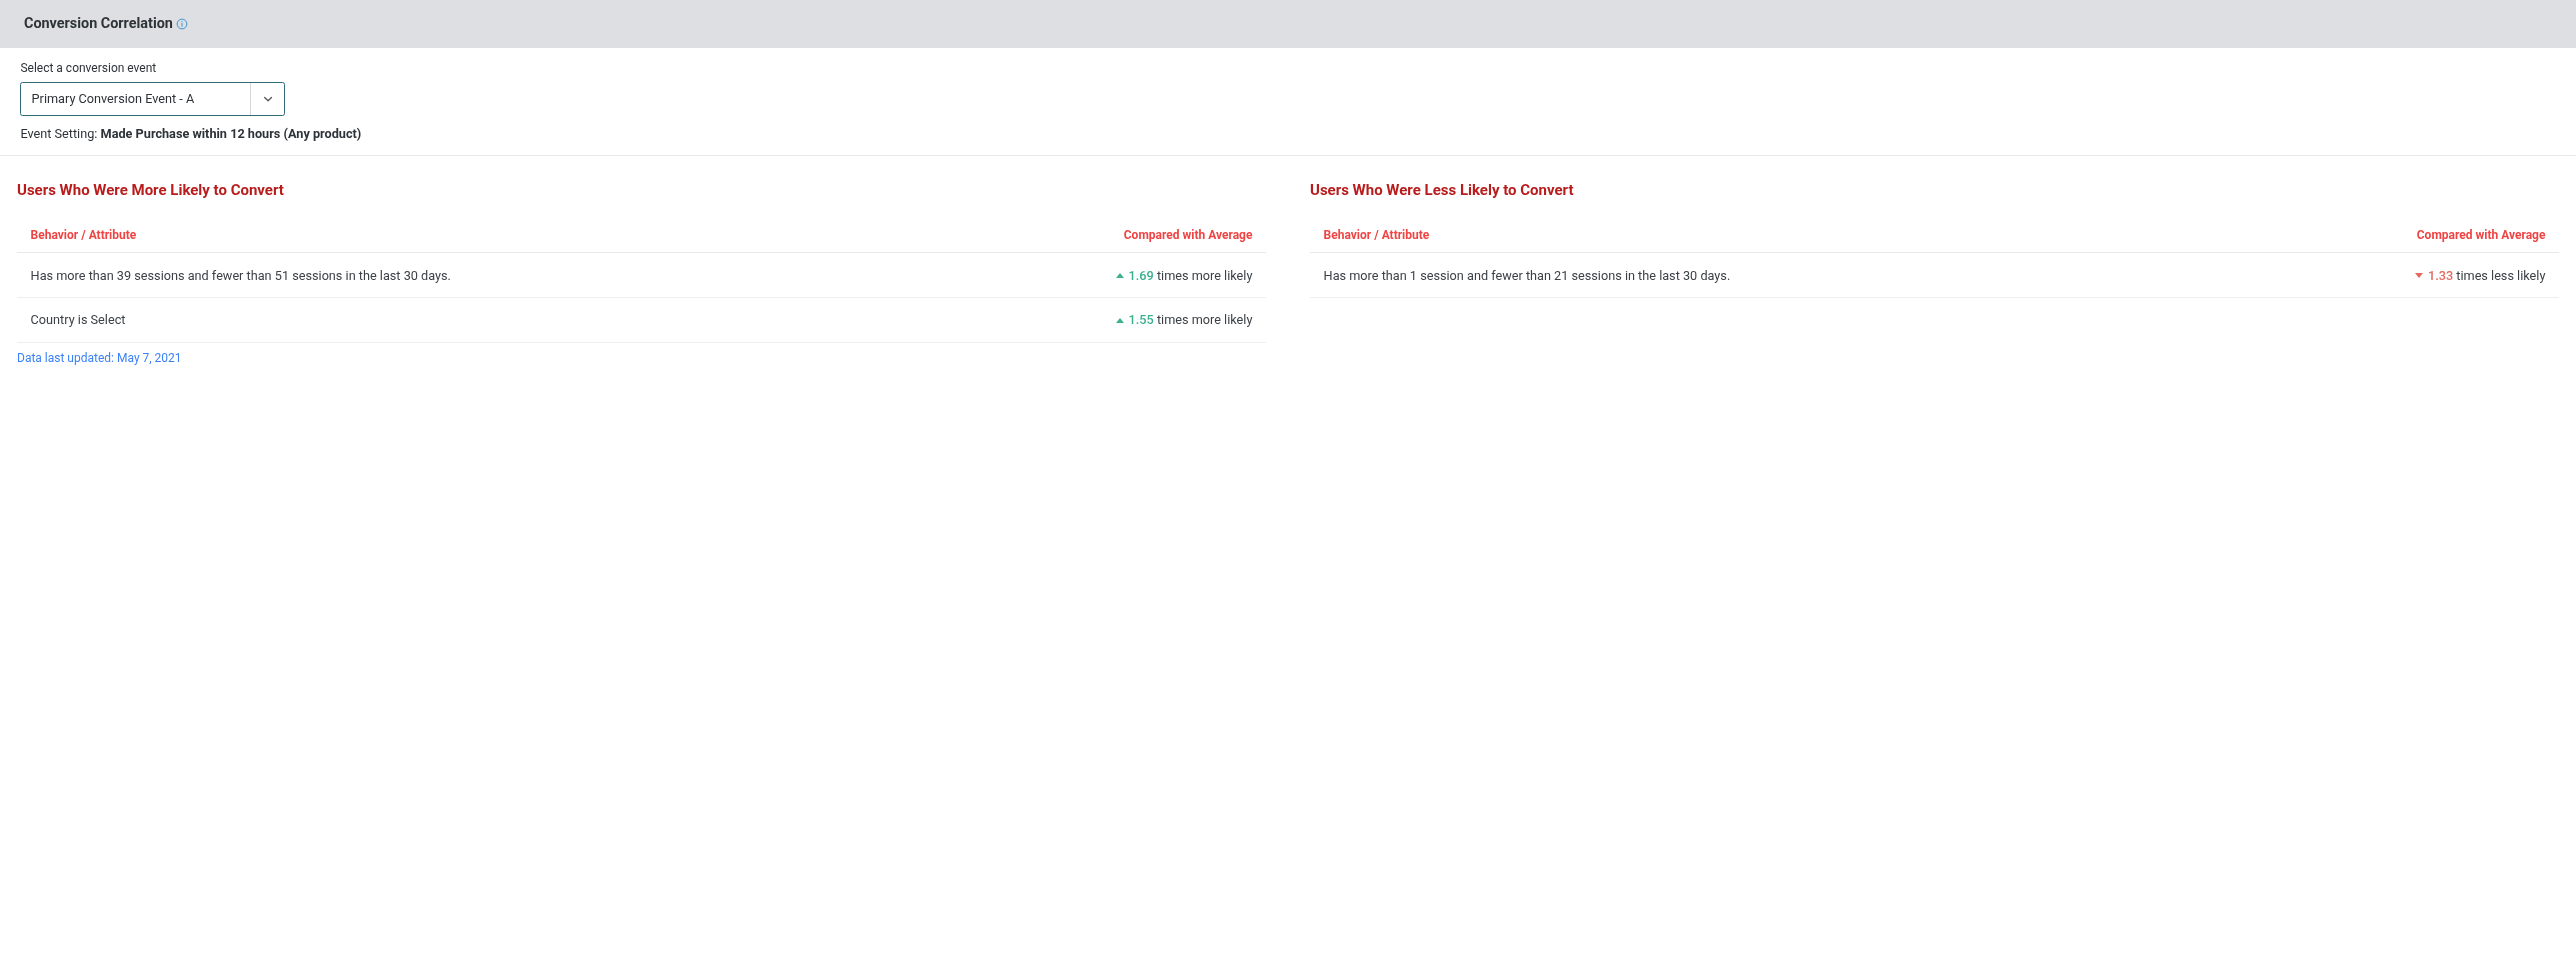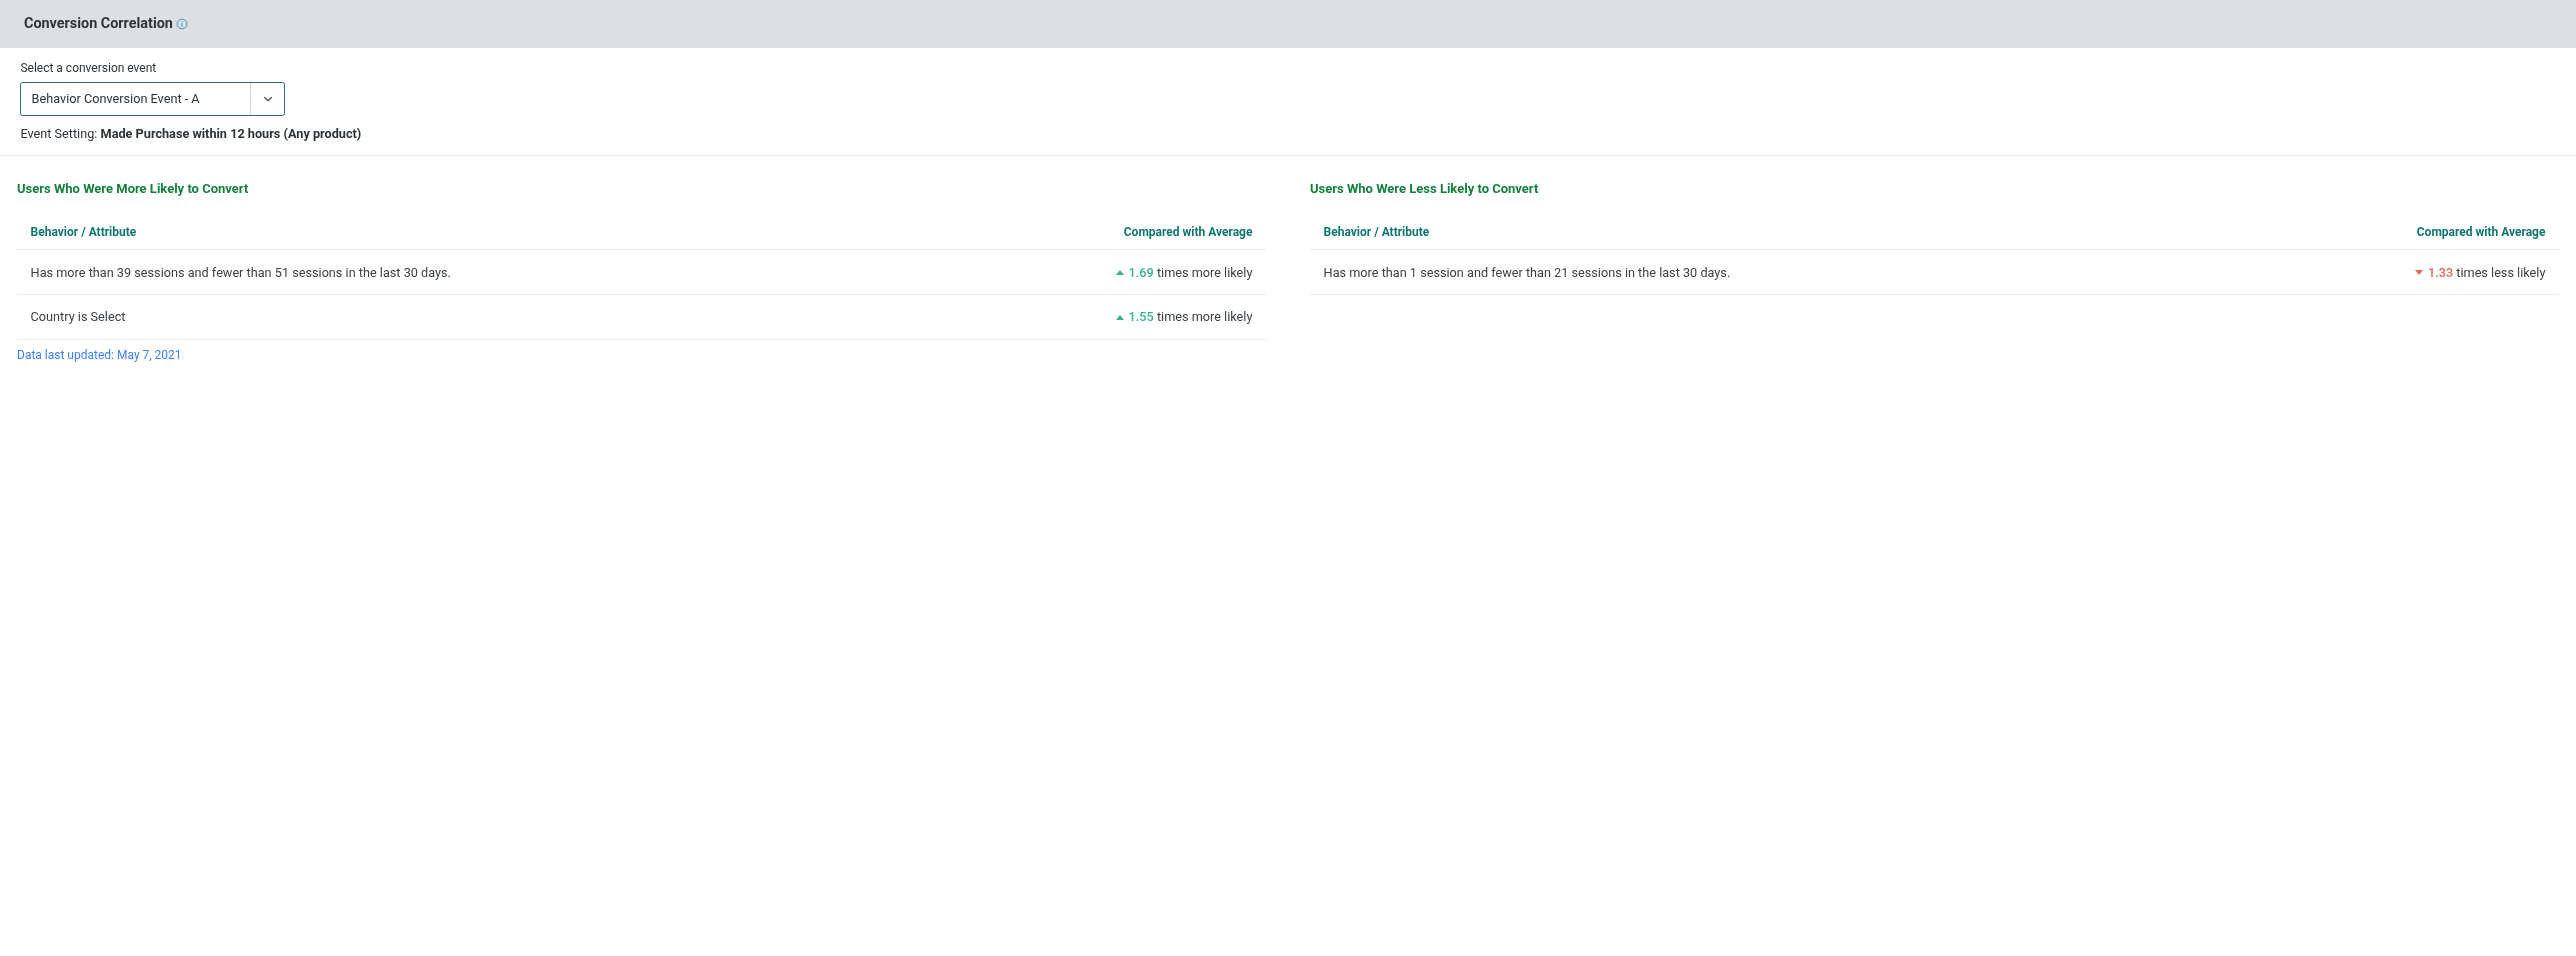--- a/index.html
+++ b/index.html
@@ -76,33 +76,33 @@
     gap: 44px;
     padding: 15.3px 17px 0 17px;
     align-items: flex-start;
   }
   .panel {
     flex: 1 1 0;
     min-width: 0;
   }
   .panel h2 {
     margin: 10.2px 0 18.7px 0;
-    font-size: 13px;
+    font-size: 15px;
     font-weight: 700;
-    color: #15803d;
+    color: #b91c1c;
   }
   table.corr {
     width: 100%;
     border-collapse: collapse;
   }
   table.corr th {
     text-align: left;
     font-size: 12px;
     font-weight: 700;
-    color: #0f766e;
+    color: #ef4444;
     padding: 10.2px 13.6px;
     border-bottom: 0.8px solid #e8e9eb;
   }
   table.corr th.col-compare { text-align: right; }
   table.corr td {
     padding: 14.4px 13.6px;
     border-bottom: 0.8px solid #eceeef;
     font-size: 12.7px;
     color: #3c4146;
     vertical-align: middle;
@@ -146,21 +146,21 @@
         <line x1="8" y1="7" x2="8" y2="11" stroke-linecap="round"></line>
         <circle cx="8" cy="4.6" r="0.7" fill="currentColor" stroke="none"></circle>
       </svg>
     </span>
   </div>
 </div>
 
 <div class="controls">
   <div class="select-label">Select a conversion event</div>
   <div class="select-box">
-    <div class="select-value">Behavior Conversion Event - A</div>
+    <div class="select-value">Primary Conversion Event - A</div>
     <div class="chevron">
       <svg viewBox="0 0 12 12" width="10.2" height="10.2">
           <path d="M2 4 L6 8 L10 4" fill="none" stroke="currentColor" stroke-width="1.6" stroke-linecap="round" stroke-linejoin="round"></path>
         </svg>
     </div>
   </div>
   <div class="event-setting">
     <span>Event Setting:</span>
     <span class="bold">Made Purchase within 12 hours (Any product)</span>
   </div>

